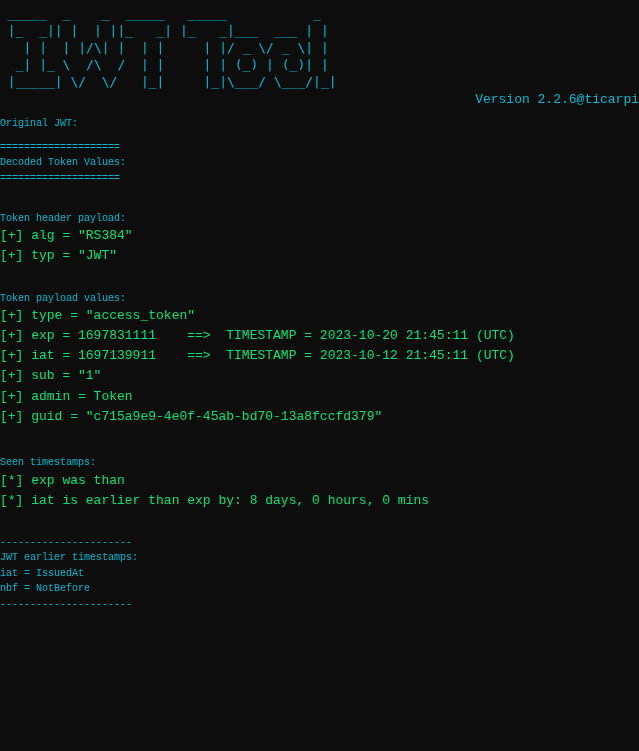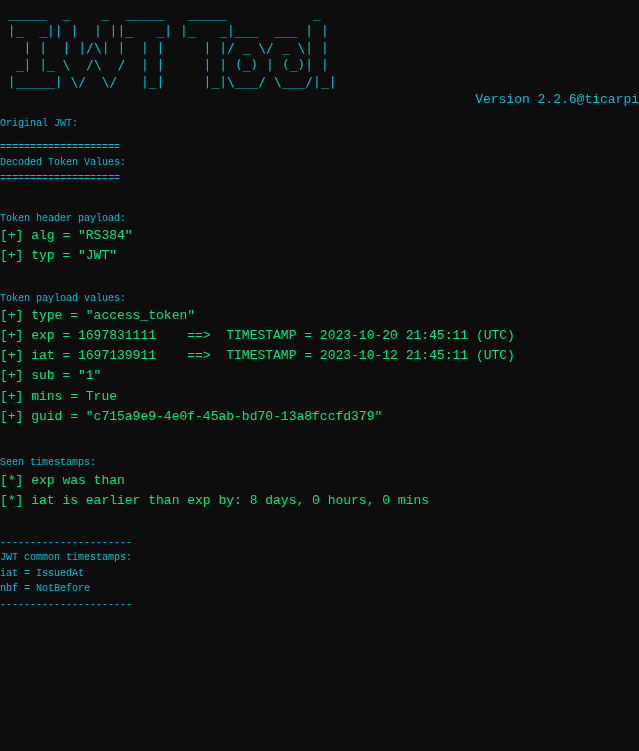--- a/index.html
+++ b/index.html
@@ -106,35 +106,35 @@
 </div>
 
 <div class="blank"></div>
 
 <div style="margin-bottom:8px;">
   <div class="line">Token payload values:</div>
   <div class="line-green">[+] type = "access_token"</div>
   <div class="line-green">[+] exp = 1697831111    ==&gt;  TIMESTAMP = 2023-10-20 21:45:11 (UTC)</div>
   <div class="line-green">[+] iat = 1697139911    ==&gt;  TIMESTAMP = 2023-10-12 21:45:11 (UTC)</div>
   <div class="line-green">[+] sub = "1"</div>
-  <div class="line-green">[+] mins = True</div>
+  <div class="line-green">[+] admin = Token</div>
   <div class="line-green">[+] guid = "c715a9e9-4e0f-45ab-bd70-13a8fccfd379"</div>
 </div>
 
 <div class="blank"></div>
 
 <div style="margin-bottom:4px;">
   <div class="line">Seen timestamps:</div>
   <div class="line-green">[*] exp was than</div>
   <div class="line-green">[*] iat is earlier than exp by: 8 days, 0 hours, 0 mins</div>
 </div>
 
 <div class="blank"></div>
 
 <div>
   <div class="line">----------------------</div>
-  <div class="line">JWT common timestamps:</div>
+  <div class="line">JWT earlier timestamps:</div>
   <div class="line">iat = IssuedAt</div>
   <div class="line">nbf = NotBefore</div>
   <div class="line">----------------------</div>
 </div>
 
 </div>
 
 </body></html>

